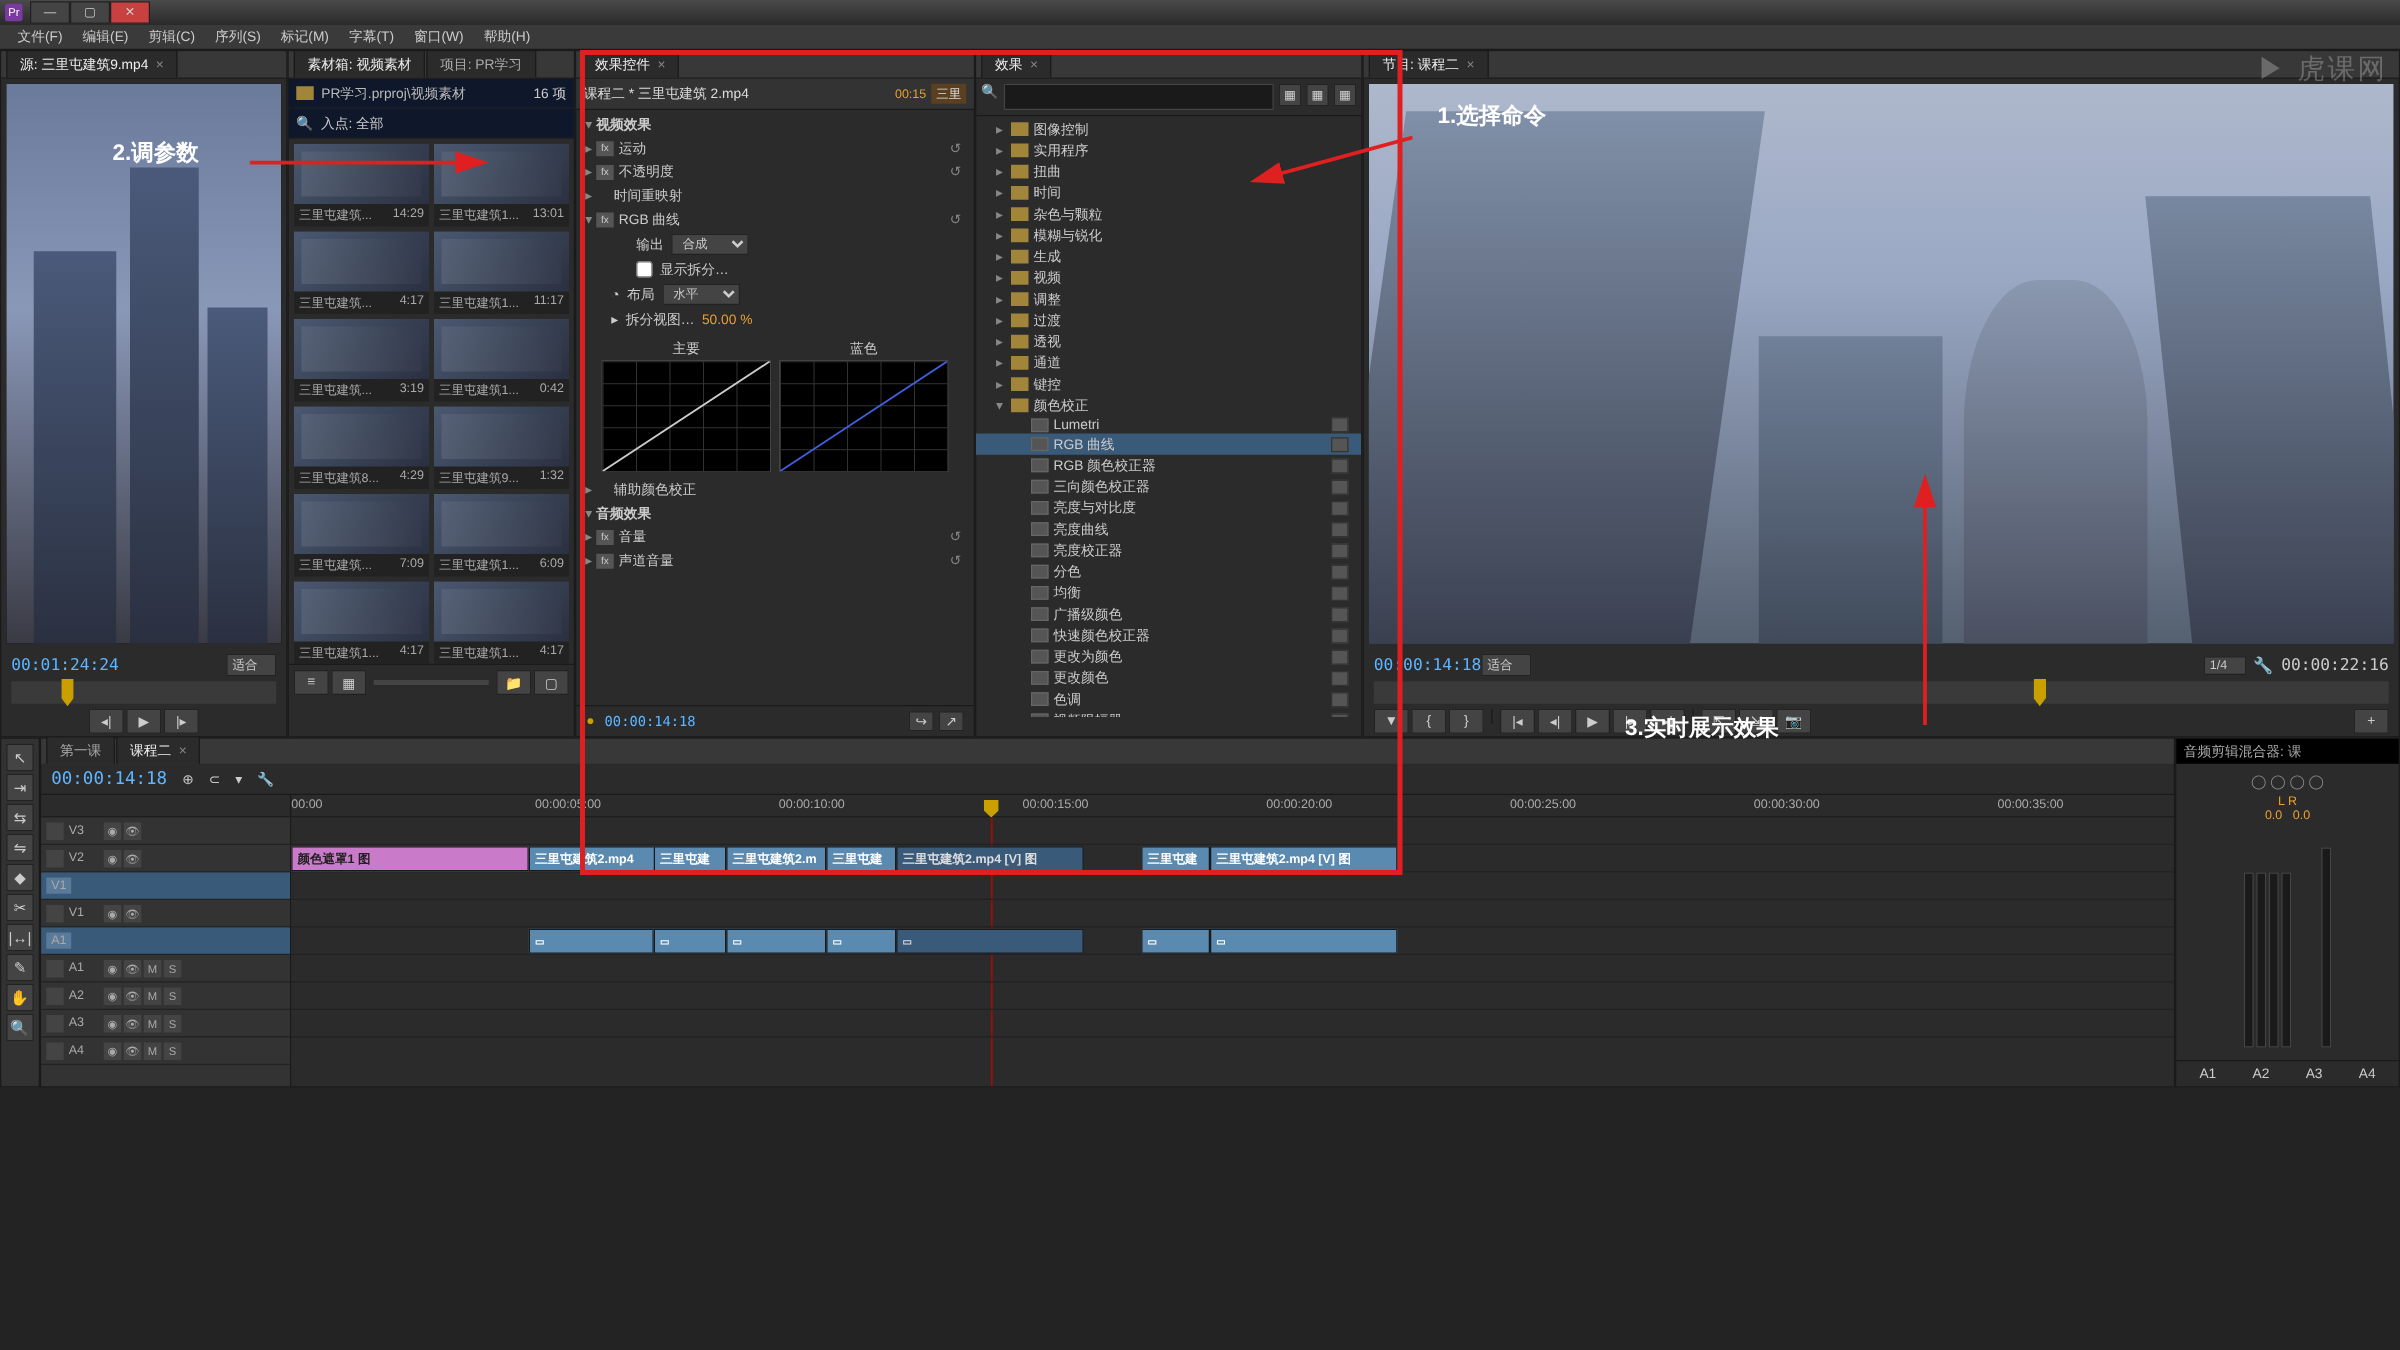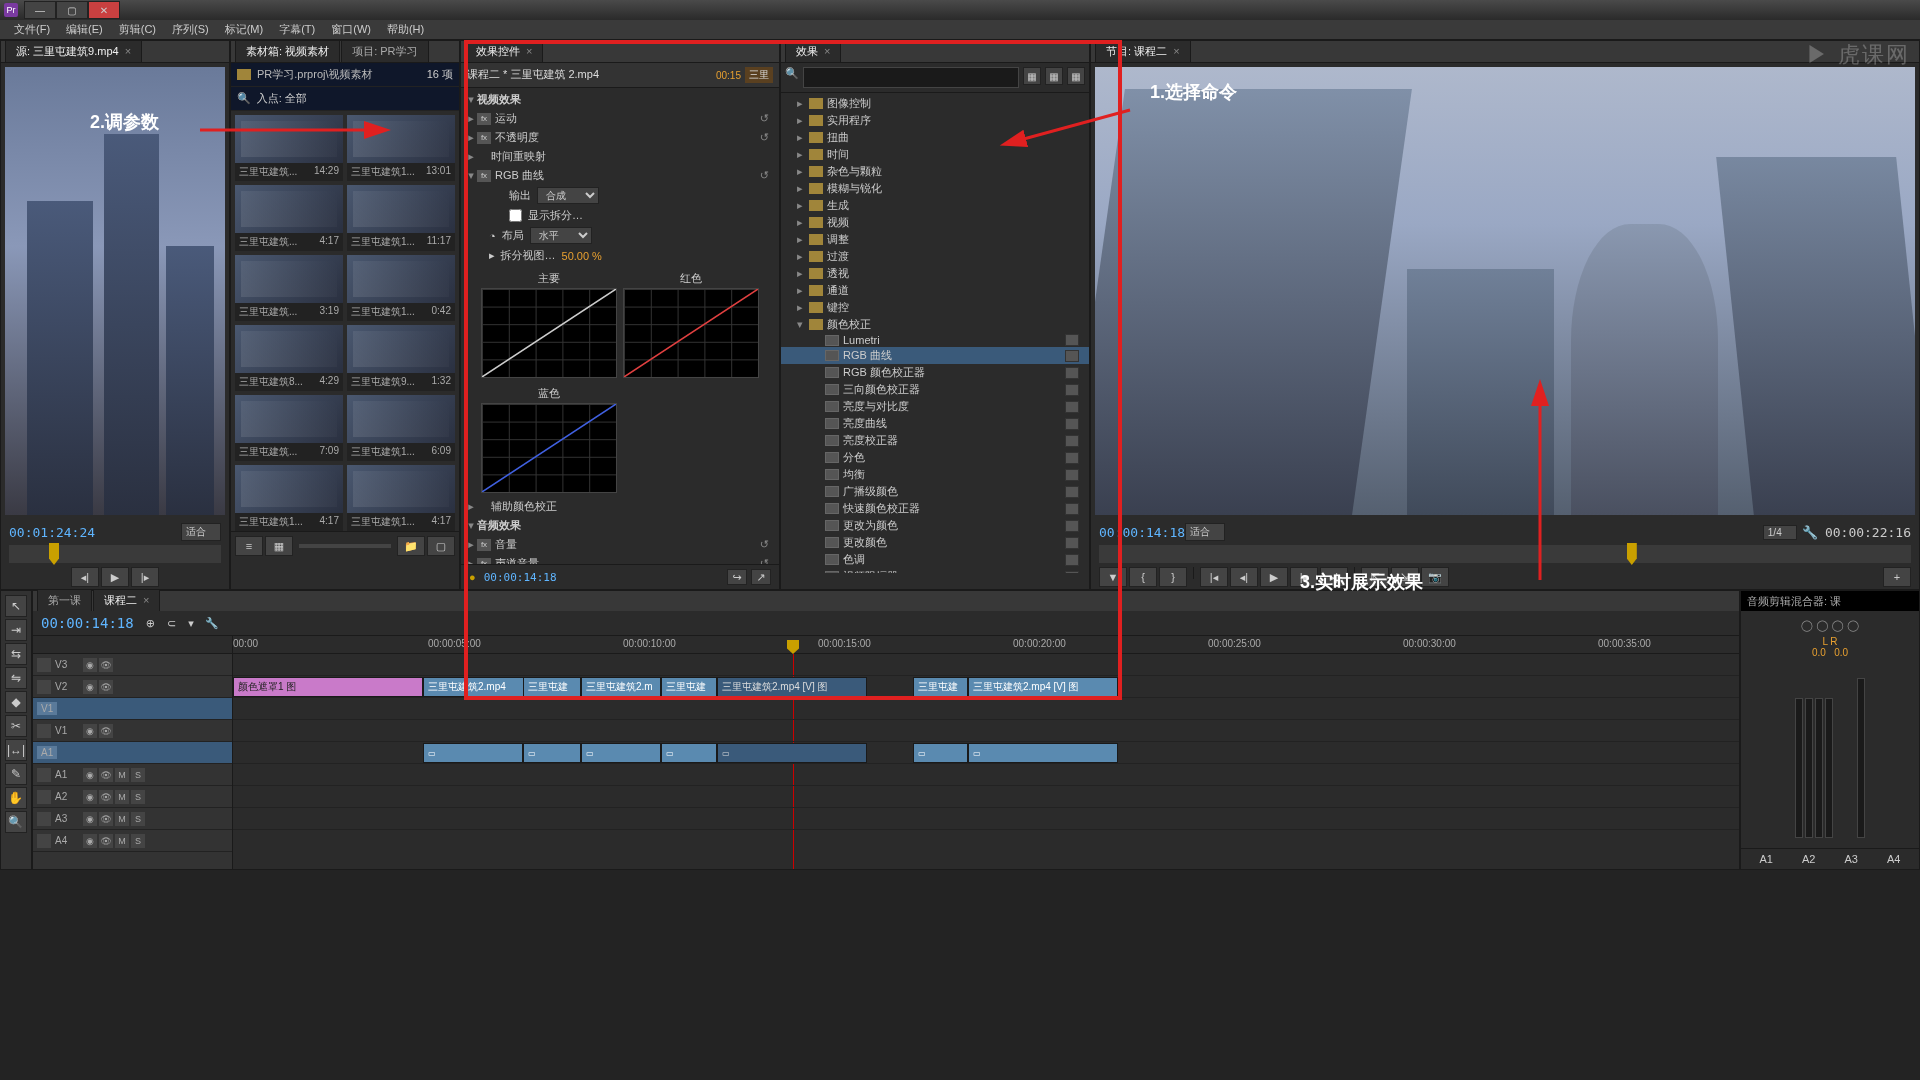--- a/index.html
+++ b/index.html
@@ -88,21 +88,21 @@
 .tl-ruler { height:18px; background:#2b2b2b; border-bottom:1px solid #1a1a1a; position:relative; display:flex;}
 .tl-ruler-labels { position:absolute; left:200px; right:0; top:0; height:100%; display:flex;}
 .tl-ruler-labels span { position:absolute; color:#aaa; font-size:10px; top:2px;}
 .tl-body { flex:1; display:flex; position:relative;}
 .tl-left { width:200px; background:#333; border-right:1px solid #1a1a1a;}
 .tl-track-head { height:22px; display:flex; align-items:center; padding:0 4px; gap:4px; border-bottom:1px solid #222; color:#aaa; font-size:10px;}
 .tl-track-head .lock{width:14px;height:14px;background:#444;}
 .tl-track-head .name { width:24px; }
 .tl-track-head .btns { display:flex;gap:2px;}
 .tl-track-head .btns span{width:14px;height:14px;background:#444;display:flex;align-items:center;justify-content:center;font-size:9px;}
-.tl-right { flex:1; position:relative; background:#2b2b2b;}
+.tl-right { flex:1; position:relative; background:#2b2b2b;font-weight:bold;}
 .tl-track { height:22px; border-bottom:1px solid #222; position:relative;}
 .clip { position:absolute; top:1px; height:20px; border:1px solid #1a1a1a; display:flex;align-items:center;padding:0 4px;font-size:10px;overflow:hidden;white-space:nowrap;}
 .clip.violet { background:#c97ac9; color:#222;}
 .clip.blue { background:#5a8ab0; color:#fff;}
 .clip.bluedark { background:#3a5a7a; color:#ddd;}
 .playhead-line { position:absolute; top:0; bottom:0; width:1px; background:#c00;}
 .playhead-head { position:absolute; top:-14px; width:12px;height:14px;background:#c9a000;left:-6px;clip-path:polygon(0 0,100% 0,100% 60%,50% 100%,0 60%);}
 
 .audio-mix { width:180px; background:#2b2b2b; border:1px solid #1a1a1a; display:flex;flex-direction:column;}
 .am-tabs{background:#000000;height:20px;display:flex;align-items:center;padding:0 6px;color:#aaa;}
@@ -341,28 +341,20 @@
           <span>拆分视图…</span>
           <span class="val">50.00 %</span>
         </div>
 
     <div class="curves">
       <div class="curve-box">
             <div class="ctitle">主要</div>
             <div class="grid">
               <svg class="diag">
                 <line x1="0" y1="100%" x2="100%" y2="0" stroke="#ccc" stroke-width="1.5"></line>
-              </svg>
-            </div>
-          </div>
-      <div class="curve-box">
-            <div class="ctitle">红色</div>
-            <div class="grid">
-              <svg class="diag">
-                <line x1="0" y1="100%" x2="100%" y2="0" stroke="#e04040" stroke-width="1.5"></line>
               </svg>
             </div>
           </div>
       <div class="curve-box">
             <div class="ctitle">蓝色</div>
             <div class="grid">
               <svg class="diag">
                 <line x1="0" y1="100%" x2="100%" y2="0" stroke="#4060e0" stroke-width="1.5"></line>
               </svg>
             </div>

